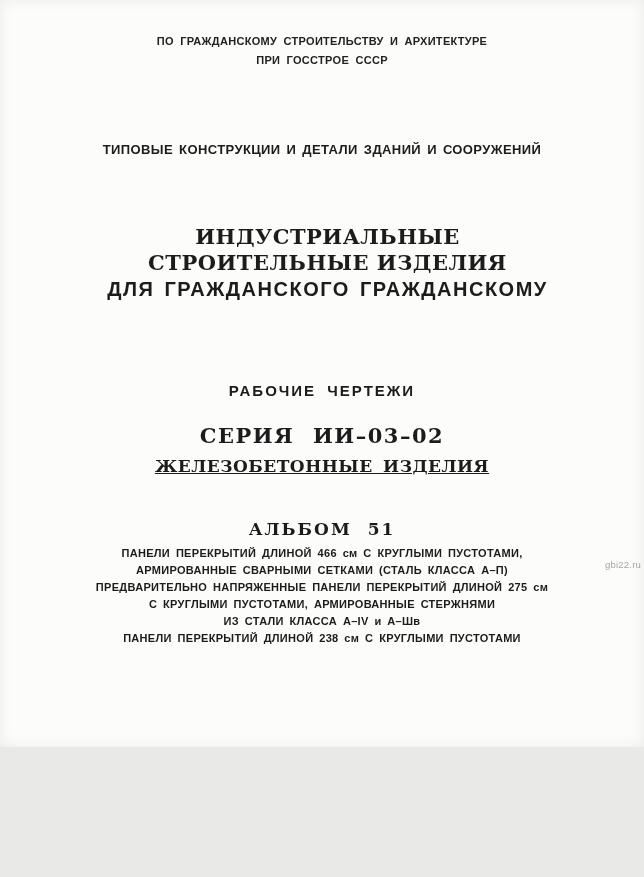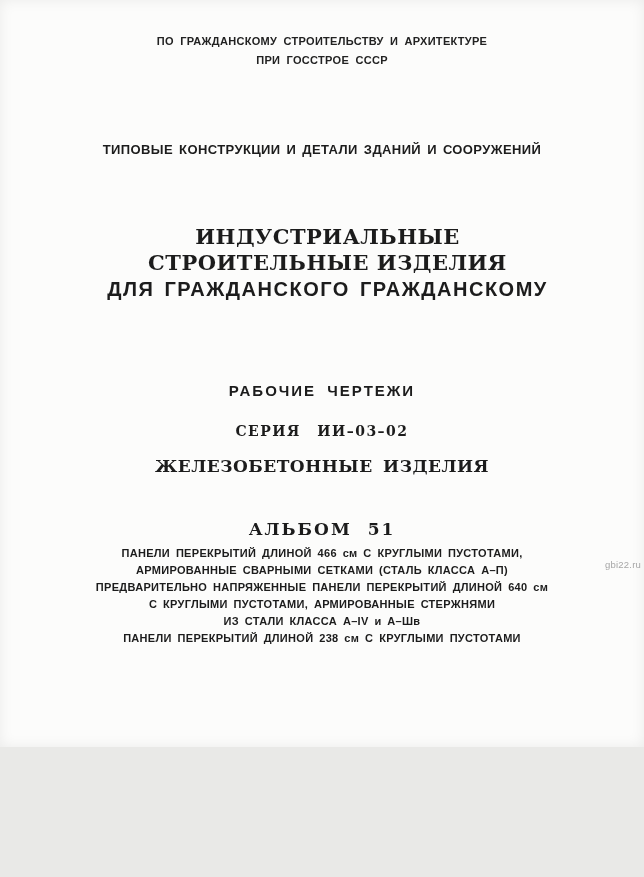--- a/index.html
+++ b/index.html
@@ -52,32 +52,33 @@
     top: 358px;
     font-size: 15px;
     font-weight: bold;
     letter-spacing: 2px;
     word-spacing: 5px;
     margin-top: 24px;
   }
   .series-code {
     top: 423px;
     font-family: "DejaVu Serif", serif;
-    font-size: 14px;
+    font-size: 21px;
     font-weight: bold;
     letter-spacing: 1.5px;
     word-spacing: 10px;
   }
   .series-category {
     top: 456px;
     font-family: "DejaVu Serif", serif;
     font-size: 17px;
     font-weight: bold;
     letter-spacing: 0.5px;
     word-spacing: 4px;
+    text-decoration: underline;
   }
   .album-label {
     top: 519px;
     font-family: "DejaVu Serif", serif;
     font-size: 17px;
     font-weight: bold;
     letter-spacing: 2px;
     word-spacing: 8px;
   }
   .album-description {
@@ -134,21 +135,21 @@
 
   <div class="center series-code">СЕРИЯ ИИ–03–02</div>
 
   <div class="center series-category">ЖЕЛЕЗОБЕТОННЫЕ ИЗДЕЛИЯ</div>
 
   <div class="center album-label">АЛЬБОМ 51</div>
 
   <div class="center album-description">
     <div>ПАНЕЛИ ПЕРЕКРЫТИЙ ДЛИНОЙ 466 см С КРУГЛЫМИ ПУСТОТАМИ,</div>
     <div>АРМИРОВАННЫЕ СВАРНЫМИ СЕТКАМИ (СТАЛЬ КЛАССА А–П)</div>
-    <div>ПРЕДВАРИТЕЛЬНО НАПРЯЖЕННЫЕ ПАНЕЛИ ПЕРЕКРЫТИЙ ДЛИНОЙ 640 см</div>
+    <div>ПРЕДВАРИТЕЛЬНО НАПРЯЖЕННЫЕ ПАНЕЛИ ПЕРЕКРЫТИЙ ДЛИНОЙ 275 см</div>
     <div>С КРУГЛЫМИ ПУСТОТАМИ, АРМИРОВАННЫЕ СТЕРЖНЯМИ</div>
     <div>ИЗ СТАЛИ КЛАССА А–IV и А–Шв</div>
     <div>ПАНЕЛИ ПЕРЕКРЫТИЙ ДЛИНОЙ 238 см С КРУГЛЫМИ ПУСТОТАМИ</div>
   </div>
 
   <div class="watermark">gbi22.ru</div>
 
   <div class="doc-number">6650</div>
 
   <div class="center imprint">Москва-1966г</div>

